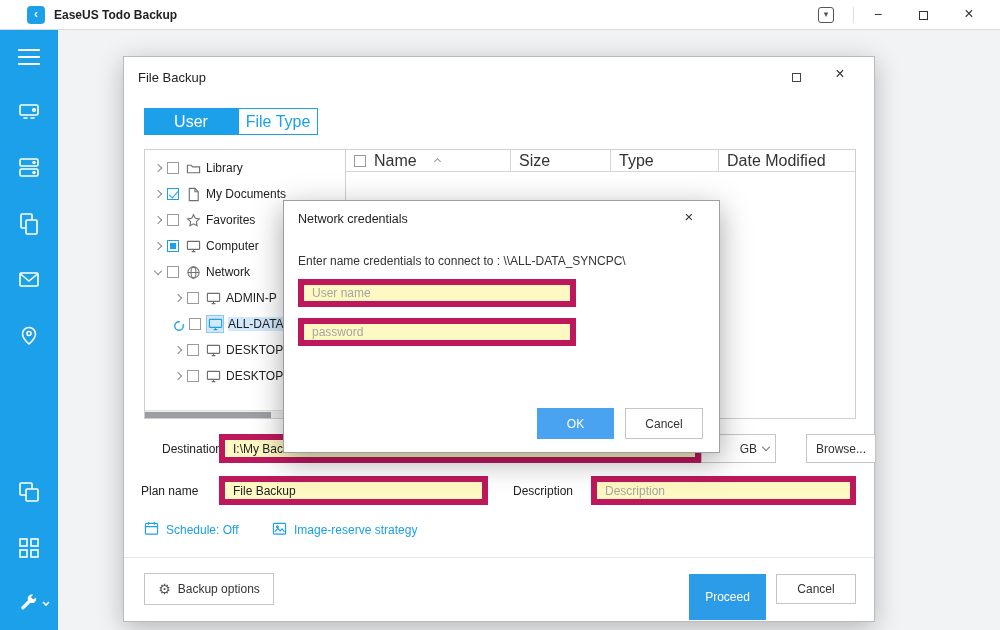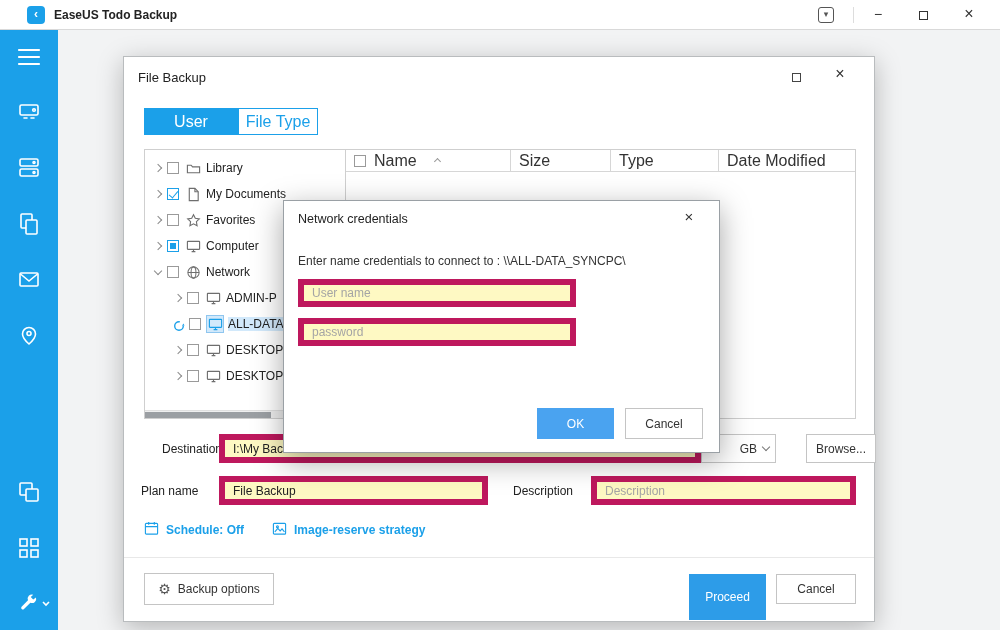--- a/index.html
+++ b/index.html
@@ -58,21 +58,21 @@
 
   
   .flabel { position:absolute; font-size:12px; color:#222; }
   .inp { position:absolute; height:29px; border:6px solid #be185d; font-size:12px; color:#222; padding:0 8px; font-family:"Liberation Sans", sans-serif; background:#fef9c3; }
   .inp::placeholder { color:#a5a5a5; }
   .combo { position:absolute; height:29px; border:1px solid #c6c6c6; background:#fff; font-size:12px; color:#333; display:flex; align-items:center; justify-content:flex-end; padding-right:6px; gap:6px; }
   .caret-dn { width:6px; height:6px; border-top:1.5px solid #777; border-right:1.5px solid #777; transform:rotate(135deg); margin-top:-3px; }
   .btn { position:absolute; border:1px solid #c4c4c4; background:#fff; font-size:12px; color:#333; text-align:center; font-family:"Liberation Sans", sans-serif; display:flex; align-items:center; justify-content:center; gap:7px; }
   .btn.primary { background:#2D9CE8; border-color:#2D9CE8; color:#fff; }
   .btn.okblue { background:#4AA3F0; border-color:#4AA3F0; color:#fff; }
-  .linkrow { position:absolute; display:flex; align-items:center; gap:7px; font-size:12px; color:#1BA0E9;font-weight:bold; }
+  .linkrow { position:absolute; display:flex; align-items:center; gap:7px; font-size:12px; color:#1BA0E9; }
   .divider { position:absolute; left:0; top:500px; width:100%; height:1px; background:#e8e8e8; }
 
   
   .modal { position:absolute; left:283px; top:200px; width:437px; height:253px; background:#fff; border:1px solid #9aa0a5; box-shadow:0 8px 28px rgba(0,0,0,.35); z-index:50; }
   .m-title { position:absolute; left:14px; top:11px; font-size:12.5px; color:#222; }
   .m-close { position:absolute; left:394px; top:7px; width:22px; text-align:center; font-size:15px; color:#333; }
   .m-msg { position:absolute; left:14px; top:53px; font-size:12px; color:#333; }
   .m-inp { position:absolute; left:14px; width:278px; height:28px; }
 </style>
 </head>

